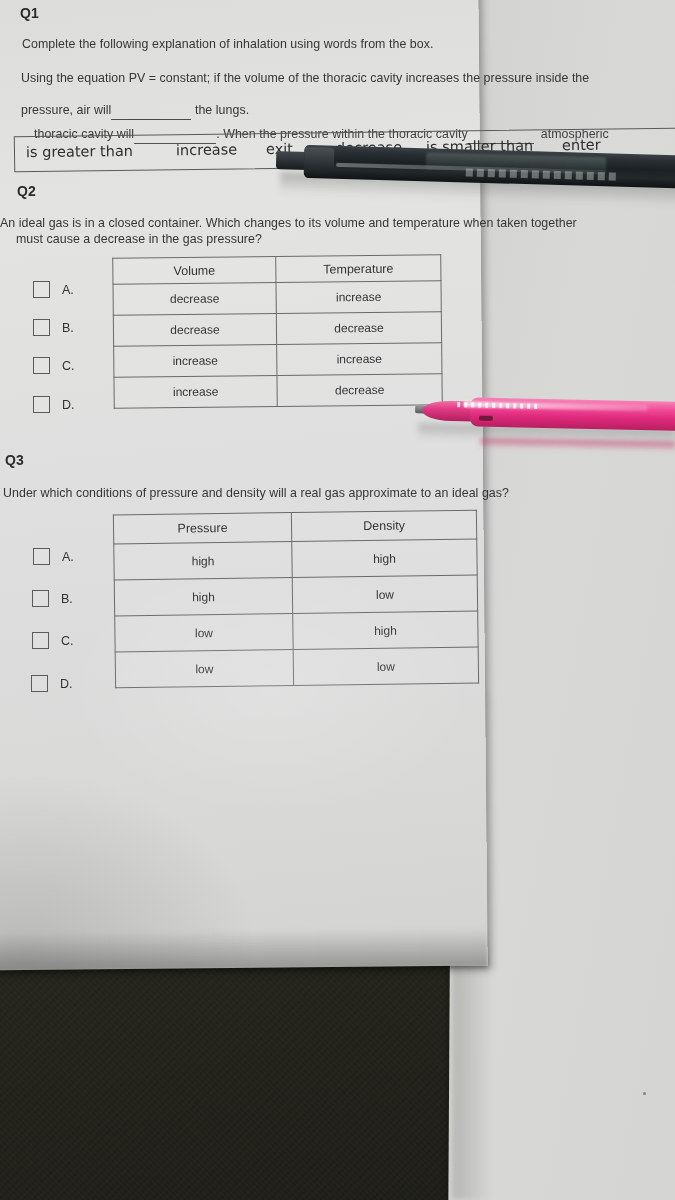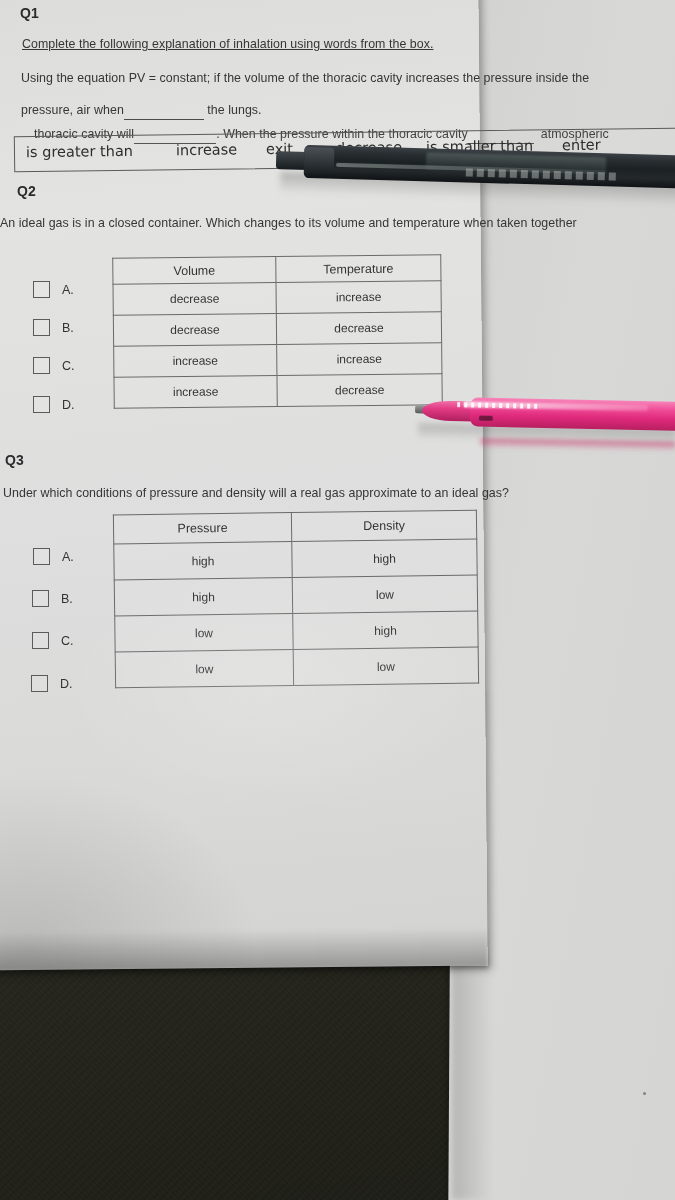--- a/index.html
+++ b/index.html
@@ -365,45 +365,46 @@
   <div class="speck"></div>
 
   <div class="paper"></div>
   <div class="paper-shadow-bottom"></div>
   <div class="paper-soft-shade"></div>
 
   <div class="content">
 
     <div class="qhead" style="left:20px; top:5px;">Q1</div>
 
-    <div class="qtext" style="left:22px; top:37px; width:600px;text-decoration:underline;">Complete the following explanation of inhalation using words from the box.</div>
+    <div class="qtext" style="left:22px; top:37px; width:600px;">Complete the following explanation of inhalation using words from the box.</div>
 
     <div class="qtext" style="left:21px; top:71px; width:640px;">Using the equation PV = constant; if the volume of the thoracic cavity increases the pressure inside the</div>
 
     <div class="qtext" style="left:34px; top:87px; width:650px;margin-top:40px;">
       <span>thoracic cavity will</span><span class="blank" style="width:82px;">&nbsp;</span><span>. When the pressure within the thoracic cavity</span><span class="blank" style="width:66px;">&nbsp;</span>&nbsp;&nbsp;<span>atmospheric</span>
     </div>
 
     <div class="qtext" style="left:21px; top:103px; width:400px;">
-      <span>pressure, air when</span><span class="blank" style="width:80px;">&nbsp;</span>&nbsp;<span>the lungs.</span>
+      <span>pressure, air will</span><span class="blank" style="width:80px;">&nbsp;</span>&nbsp;<span>the lungs.</span>
     </div>
 
     <div class="wordbox"></div>
     <div class="wordrow">
       <span class="word" style="left:12px;">is greater than</span>
       <span class="word" style="left:162px;">increase</span>
       <span class="word" style="left:252px;">exit</span>
       <span class="word" style="left:322px;">decrease</span>
       <span class="word" style="left:412px;">is smaller than</span>
       <span class="word" style="left:548px;">enter</span>
     </div>
 
     <div class="qhead" style="left:17px; top:183px;">Q2</div>
 
     <div class="qtext" style="left:0; top:216px; width:660px;">An ideal gas is in a closed container. Which changes to its volume and temperature when taken together</div>
+    <div class="qtext" style="left:16px; top:232px; width:500px;">must cause a decrease in the gas pressure?</div>
 
     <div class="optrow" style="left:33px; top:281px;">
       <span class="cbox"></span>
       <span class="oletter">A.</span>
     </div>
     <div class="optrow" style="left:33px; top:319px;">
       <span class="cbox"></span>
       <span class="oletter">B.</span>
     </div>
     <div class="optrow" style="left:33px; top:357px;">

